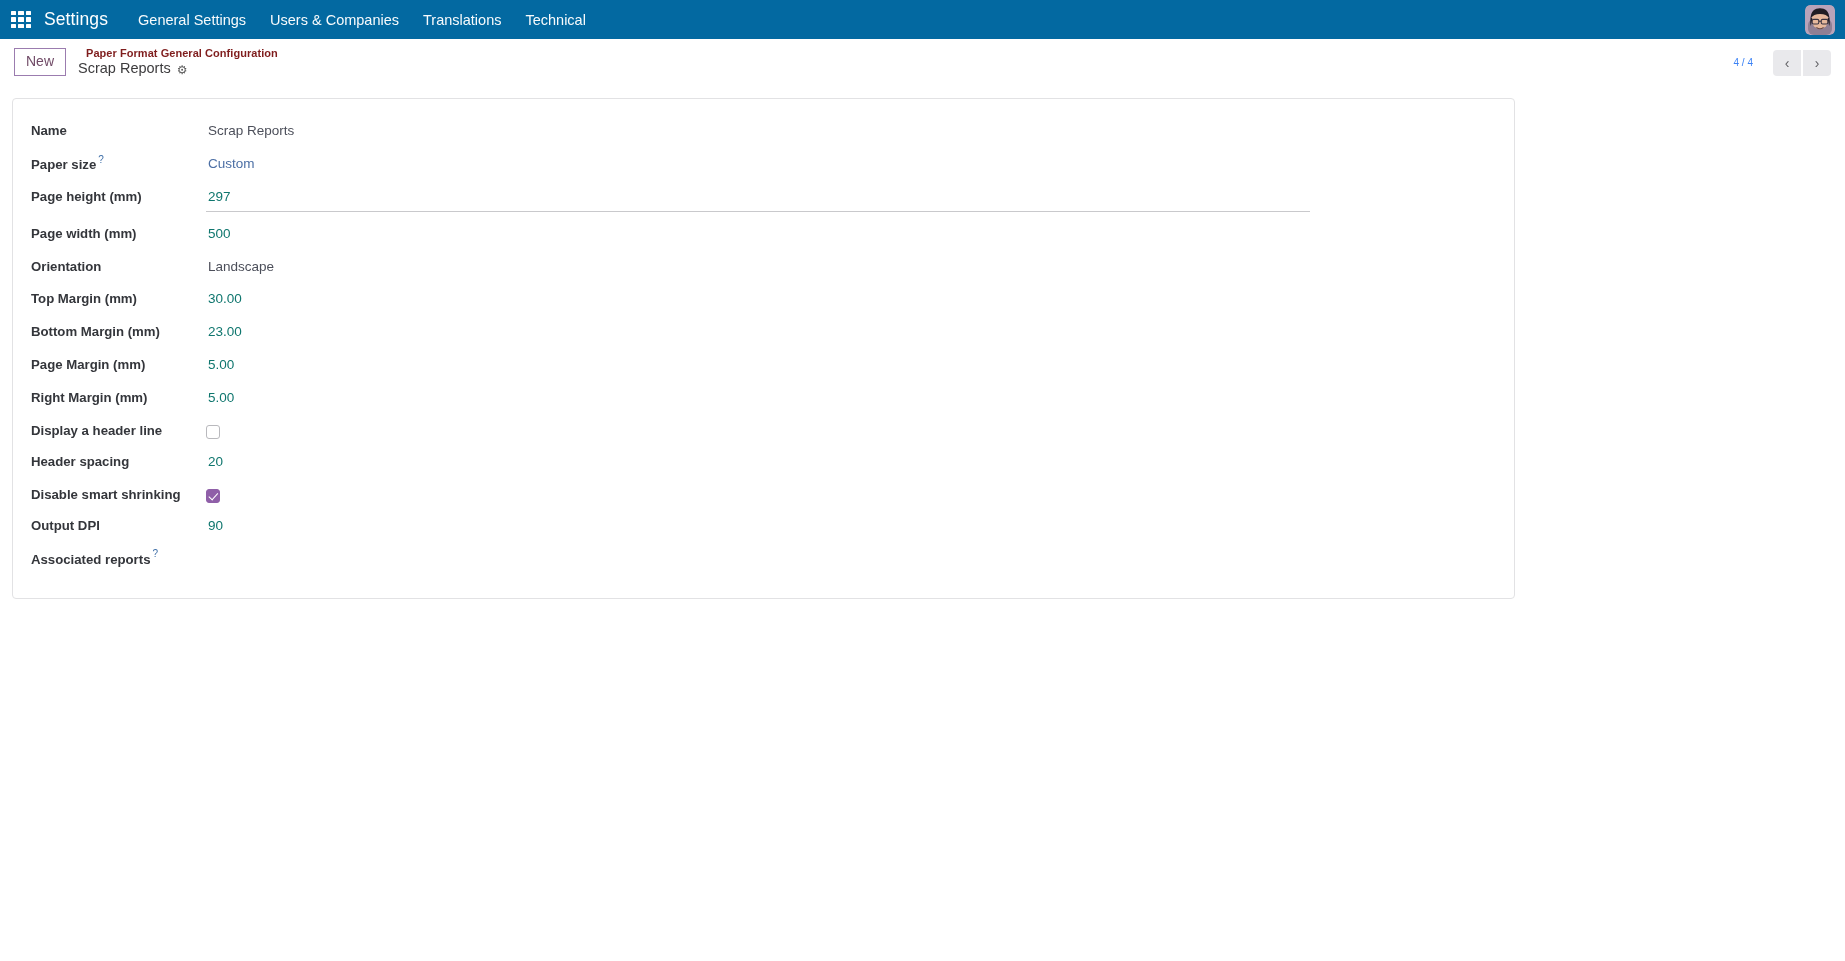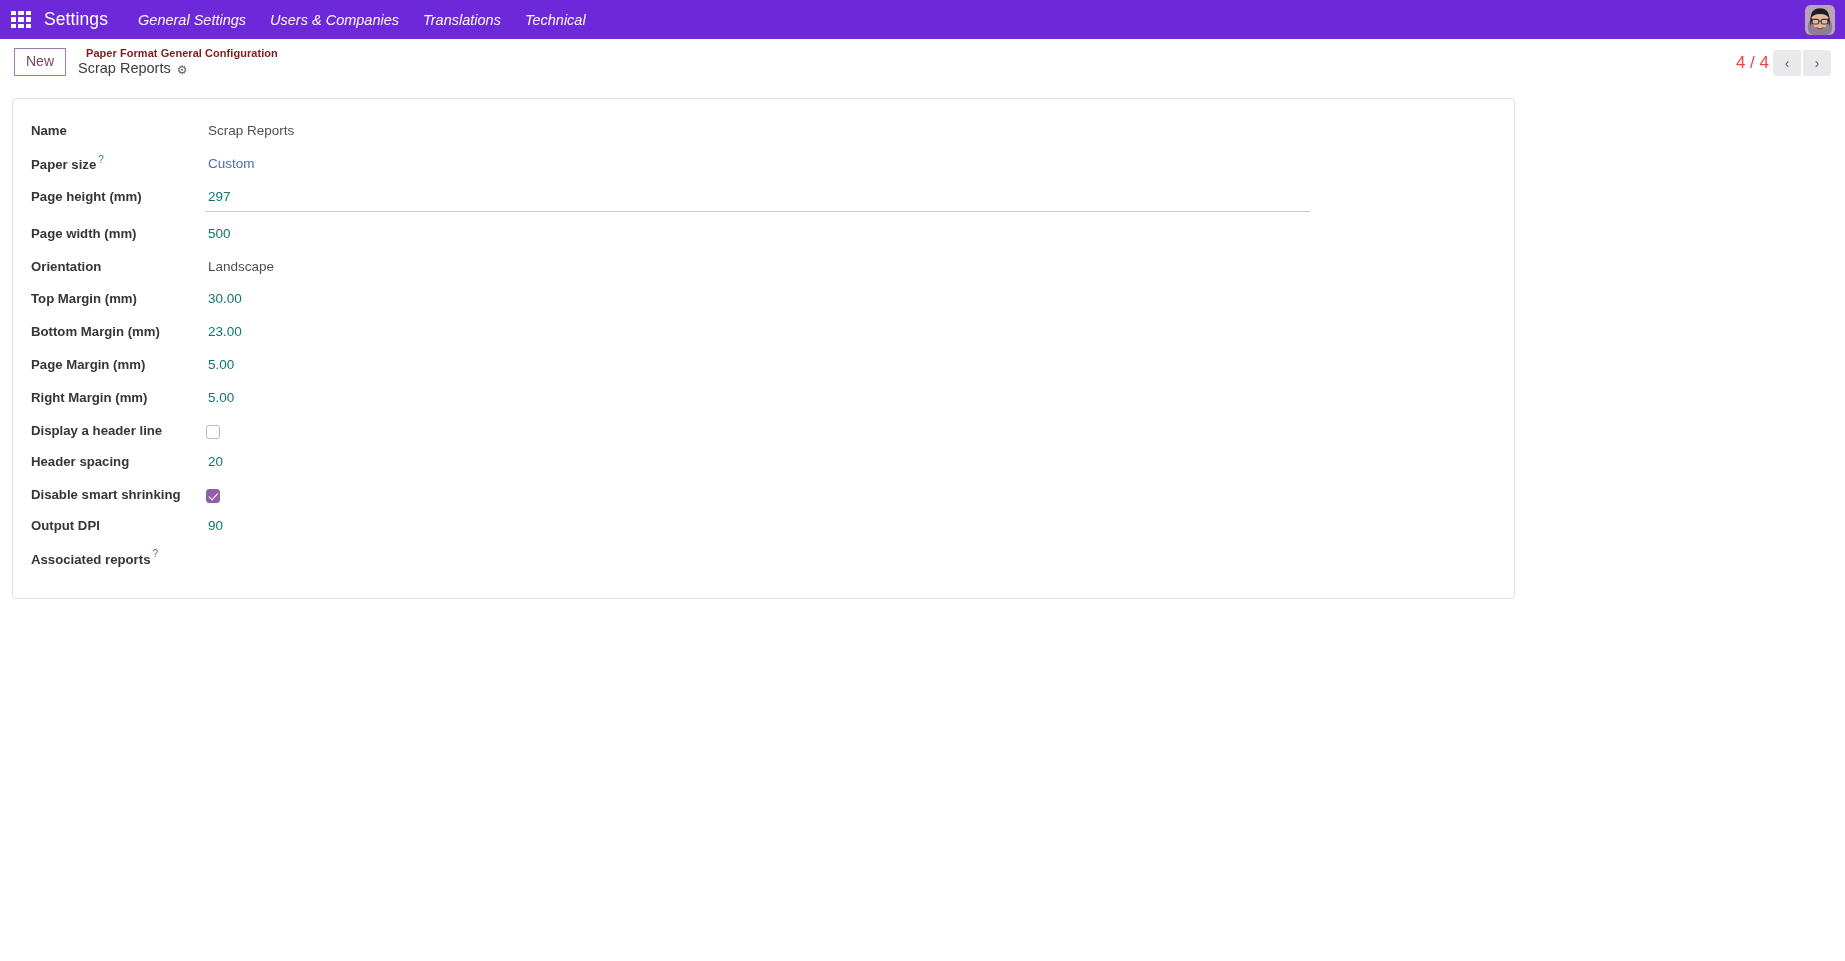--- a/index.html
+++ b/index.html
@@ -8,21 +8,21 @@
     width: 1845px;
     height: 961px;
     background: #ffffff;
     font-family: "Liberation Sans", sans-serif;
     overflow: hidden;
   }
 
   
   .navbar {
     height: 39px;
-    background: #6d28d9;
+    background: #0369a1;
     display: flex;
     align-items: center;
     padding: 0 10px 0 8px;
     position: relative;
   }
 
   .apps-grid {
     width: 26px;
     height: 26px;
     display: grid;
@@ -50,21 +50,20 @@
 
   .nav-items { display: flex; align-items: center; }
 
   .nav-item {
     color: #ffffff;
     font-size: 14.5px;
     padding: 10px 12px;
     cursor: pointer;
     white-space: nowrap;
     opacity: 0.97;
-    font-style: italic;
   }
 
   .navbar-right {
     position: absolute;
     right: 10px;
     top: 0;
     height: 39px;
     display: flex;
     align-items: center;
   }
@@ -144,23 +143,23 @@
     position: absolute;
     right: 14px;
     top: 0;
     height: 47px;
     display: flex;
     align-items: center;
     gap: 0;
   }
 
   .pager-count {
-    font-size: 17px;
-    color: #ef4444;
-    margin-right: 4px;
+    font-size: 10px;
+    color: #3b82f6;
+    margin-right: 20px;
     white-space: nowrap;
   }
 
   .pager-btn {
     width: 28px;
     height: 26px;
     background: #e9e9ec;
     border: none;
     color: #5f5f63;
     font-size: 14px;

